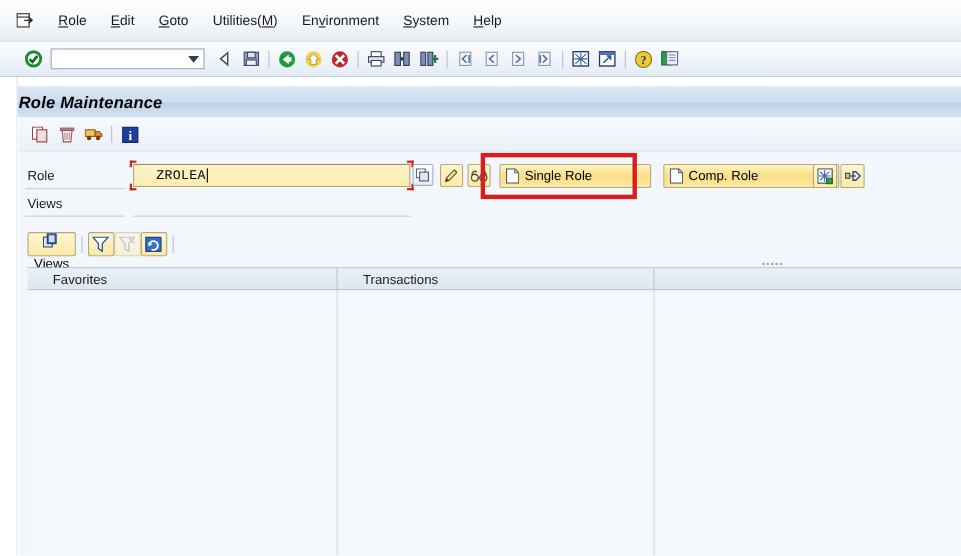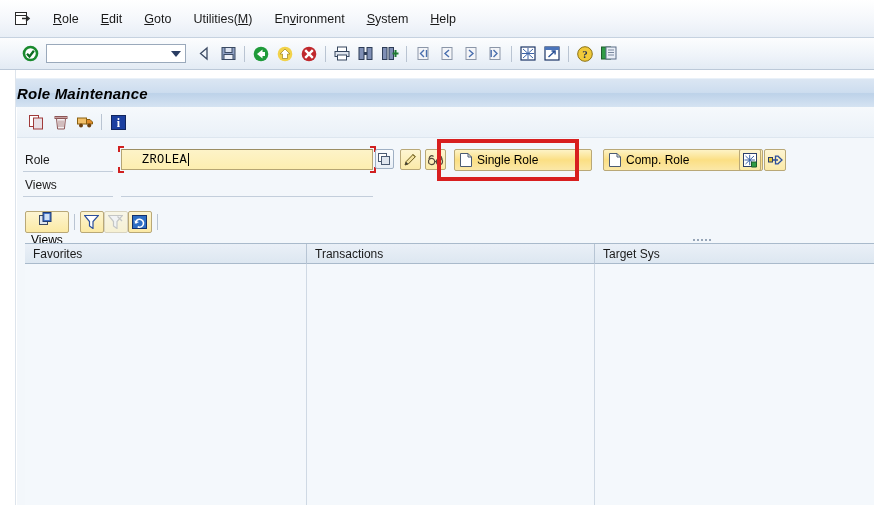--- a/index.html
+++ b/index.html
@@ -216,21 +216,21 @@
   }
   .dots-handle i {
     width: 2px; height: 2px; background: #97a6b8; display: block;
   }
   .gridhead {
     display: flex; height: 20px;
     background: linear-gradient(to bottom,#eaf0f7 0%, #dde7f1 100%);
     border-bottom: 1px solid #a9bacb;
   }
   .gh {
-    font-size: 12px; color: #1a1a1a; padding-left: 8px;
+    font-size: 12px; color: #1a1a1a; padding-left: 23px;
     display: flex; align-items: center;
     border-right: 1px solid #b7c5d4;
     height: 20px; cursor: default;
   }
   .gridbody {
     height: 241px; background: #f4f8fc; display: flex;
   }
   .gb-col { border-right: 1px solid #cfd9e4; height: 241px; }
 </style>
 </head>
@@ -534,21 +534,20 @@
       <div class="dots-handle">
         <i></i>
           <i></i>
           <i></i>
           <i></i>
           <i></i>
       </div>
       <div class="gridhead">
         <div class="gh" style="width:282px;">Favorites</div>
         <div class="gh" style="width:288px;">Transactions</div>
-        <div class="gh" style="width:280px; border-right:0;">Target Sys</div>
       </div>
       <div class="gridbody">
         <div class="gb-col" style="width:282px;"></div>
         <div class="gb-col" style="width:288px;"></div>
         <div class="gb-col" style="width:280px; border-right:0;"></div>
       </div>
     </div>
 
   </div>
 

